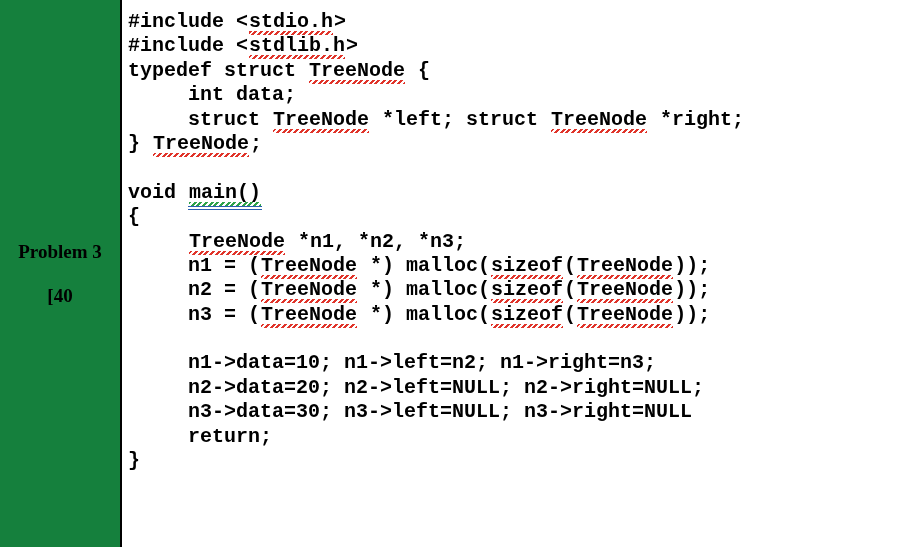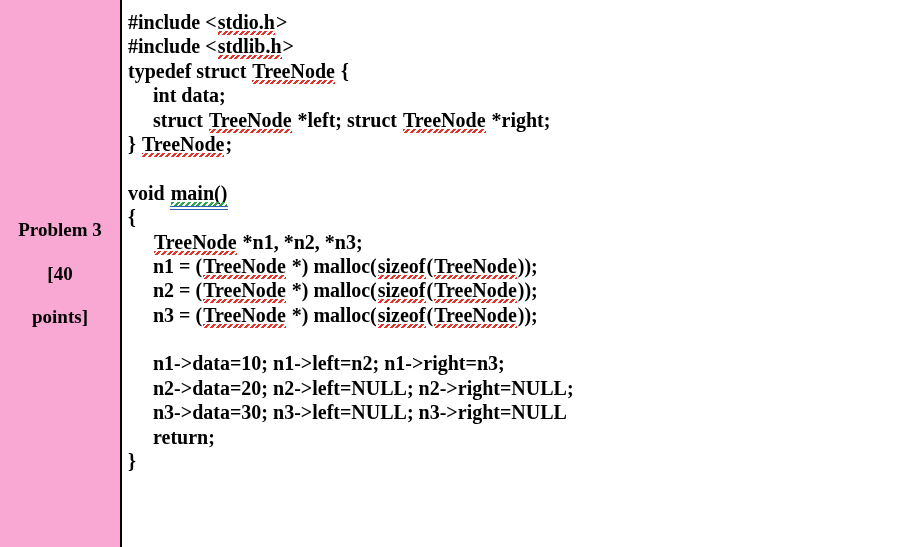--- a/index.html
+++ b/index.html
@@ -11,35 +11,35 @@
     overflow: hidden;
   }
   .wrap {
     display: flex;
     width: 912px;
     height: 547px;
   }
   .sidebar {
     width: 122px;
     min-width: 122px;
-    background: #f9a8d4;
+    background: #15803d;
     border-right: 2px solid #000;
     display: flex;
     flex-direction: column;
     align-items: center;
     justify-content: center;
     font-size: 19px;
     font-weight: bold;
     line-height: 2.3;
     text-align: center;
   }
   .code-area {
     flex: 1;
     padding: 10px 2px 4px 6px;
-    font-family: Liberation Serif, serif;
+    font-family: Liberation Mono, monospace;
     font-size: 20px;
     font-weight: bold;
     color: #000;
     line-height: 1.22;
     white-space: pre;
   }
   .sq {
     position: relative;
     margin: 0 1px;
   }
@@ -79,21 +79,20 @@
     border-bottom:1px solid #2a5fb0;
   }
 </style>
 </head>
 <body>
 <div class="wrap">
 
   <div class="sidebar">
     <div>Problem 3</div>
     <div>[40</div>
-    <div>points]</div>
   </div>
 
   <div class="code-area"><span><span>#include &lt;</span><span class="sq">stdio.h</span><span>&gt;</span></span>
 <span><span>#include &lt;</span><span class="sq">stdlib.h</span><span>&gt;</span></span>
 <span><span>typedef struct </span><span class="sq">TreeNode</span><span> {</span></span>
 <span><span>     int data;</span></span>
 <span><span>     struct </span><span class="sq">TreeNode</span><span> *left; struct </span><span class="sq">TreeNode</span><span> *right;</span></span>
 <span><span>} </span><span class="sq">TreeNode</span><span>;</span></span>
 <span> </span>
 <span><span>void </span><span class="dbl"><span class="sq grn">main()</span></span></span>

